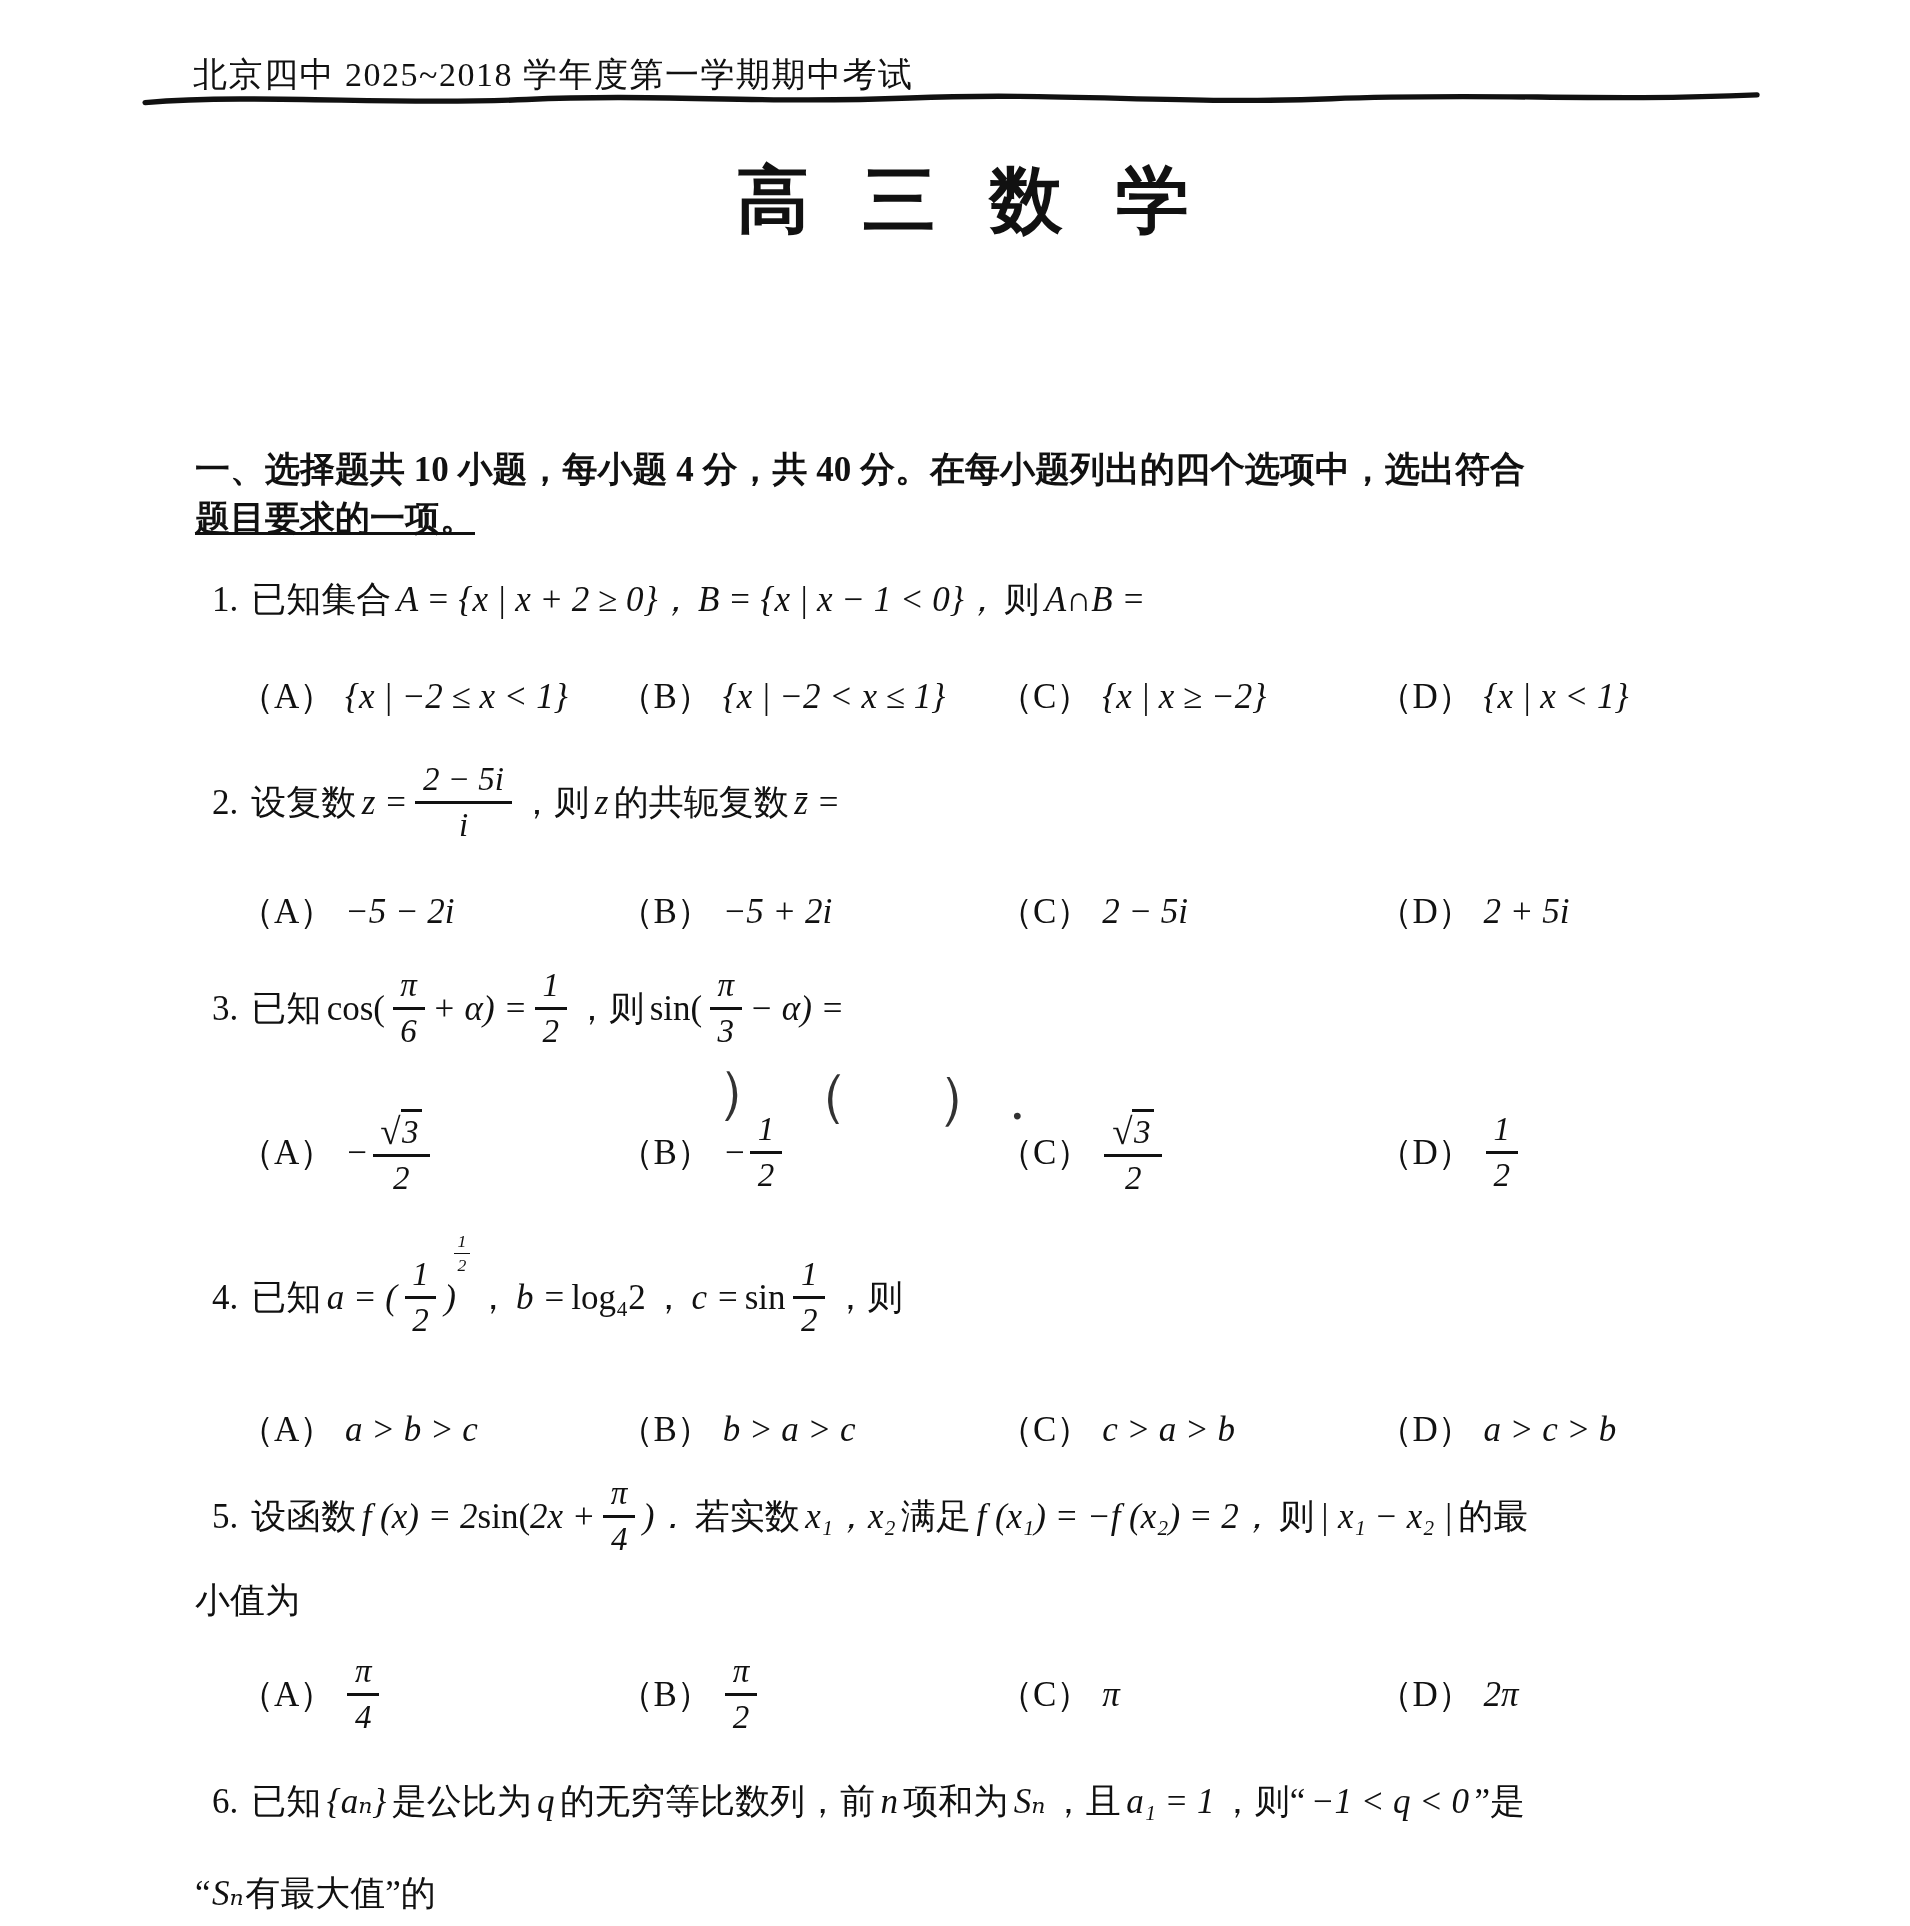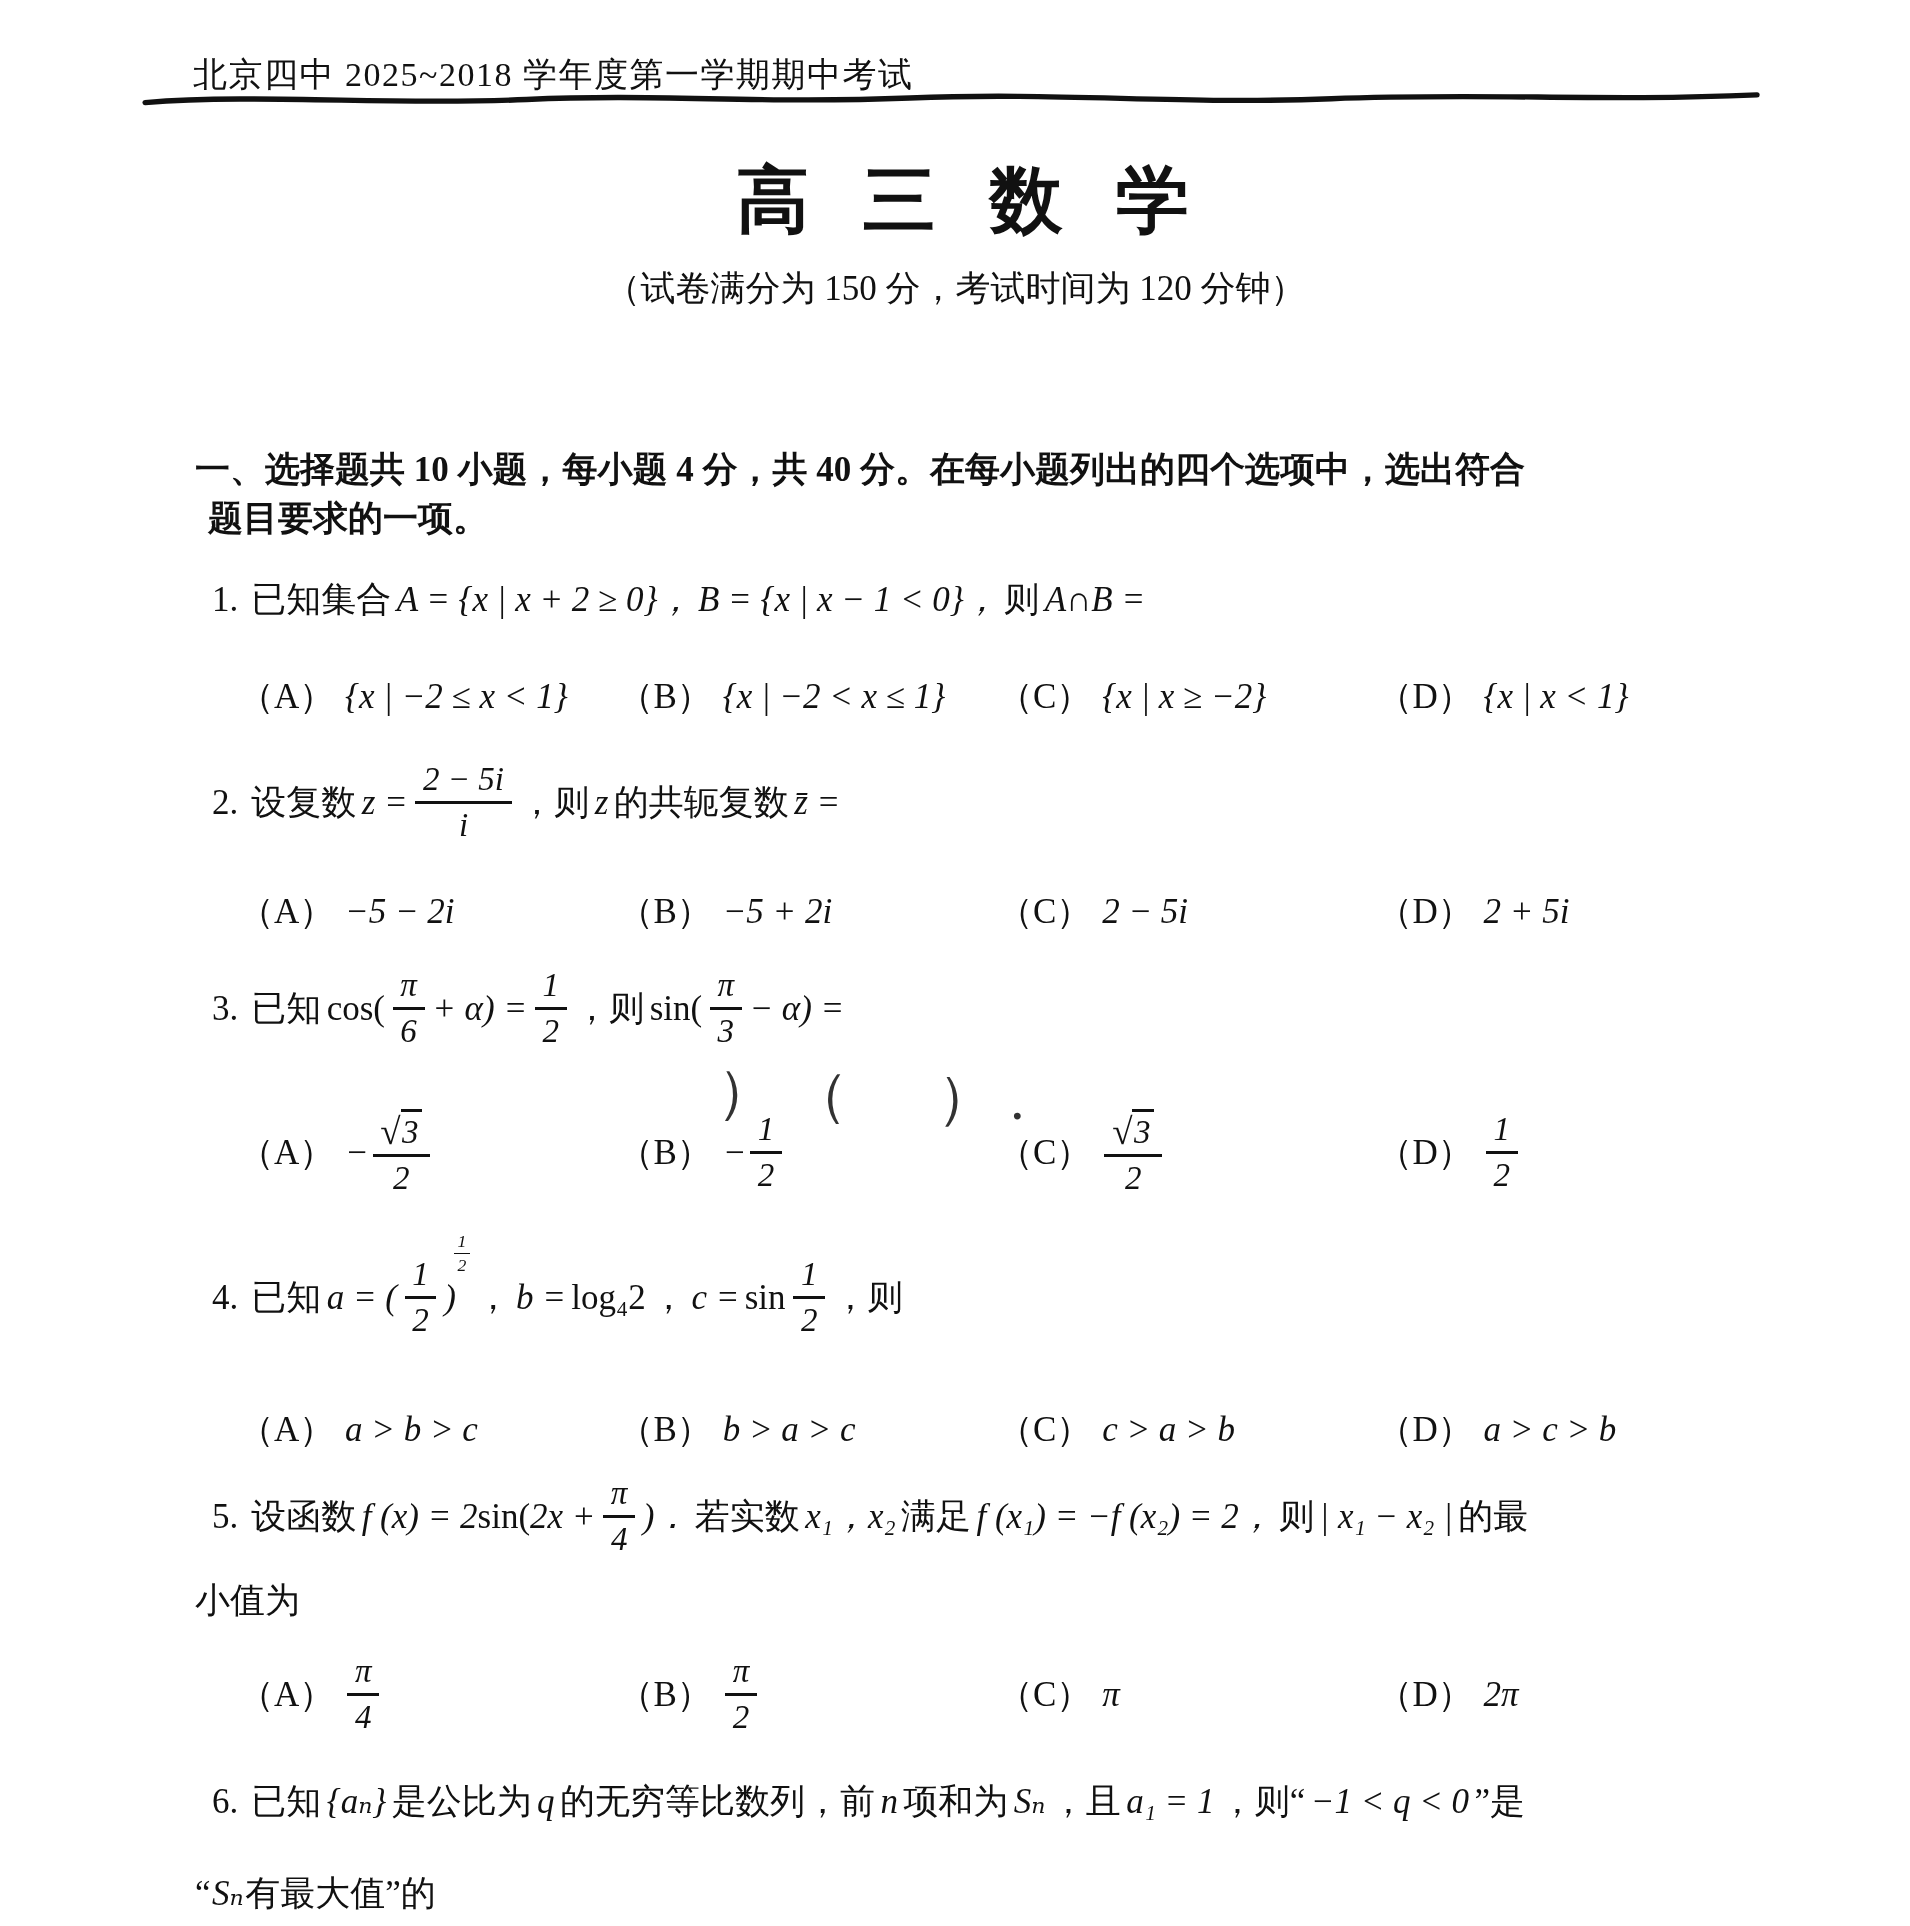--- a/index.html
+++ b/index.html
@@ -74,26 +74,25 @@
 
 <div class="page">
 
   <div class="header">北京四中 2025~2018 学年度第一学期期中考试</div>
 
   <svg class="rule" width="1626" height="23" viewBox="0 0 4220 60">
     <path d="M5 38 C 300 14, 650 46, 1000 30 S 1600 42, 2000 26 S 2700 44, 3100 28 S 3800 36, 4210 18" stroke="#111" stroke-width="14" fill="none" stroke-linecap="round"></path>
   </svg>
 
   <div class="title">高 三 数 学</div>
-  <div class="subtitle">（试卷满分为 150 分，考试时间为 120 分钟）</div>
 
   <div class="row intro" style="top:408px; left:195px;margin-top:40px;">
     <span class="cn">一、选择题共 10 小题，每小题 4 分，共 40 分。在每小题列出的四个选项中，选出符合</span>
   </div>
-  <div class="row intro" style="top:497px; left:208px;">
+  <div class="row intro" style="top:497px; left:195px;text-decoration:underline;">
     <span class="cn">题目要求的一项。</span>
   </div>
 
   <div class="row" style="top:578px; left:212px;">
     <span class="qnum cn">1.</span>
     <span class="cn">已知集合</span>
     <span class="m">A = {x | x + 2 ≥ 0}，</span>
     <span class="m">B = {x | x − 1 &lt; 0}，</span>
     <span class="cn">则</span>
     <span class="m">A∩B =</span>

